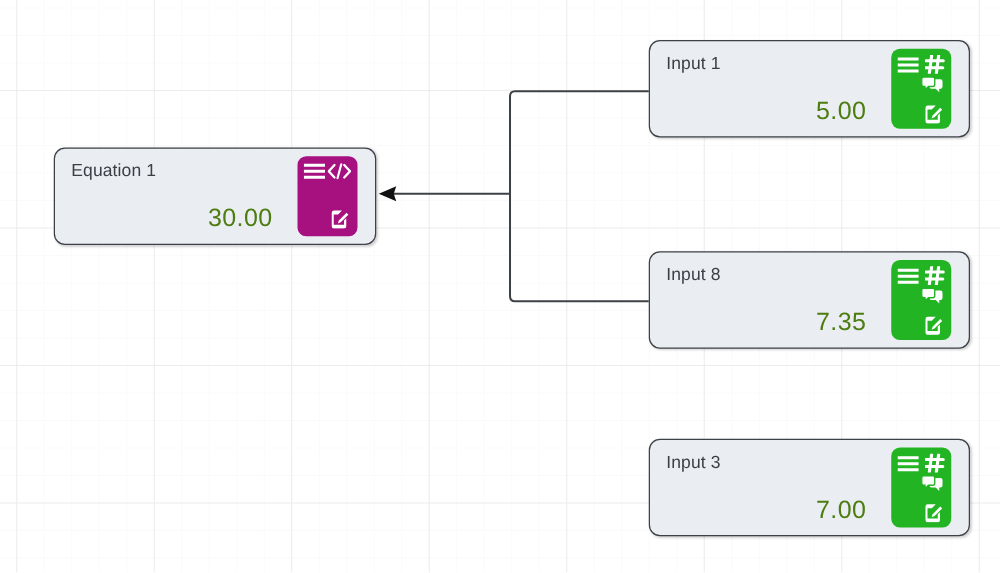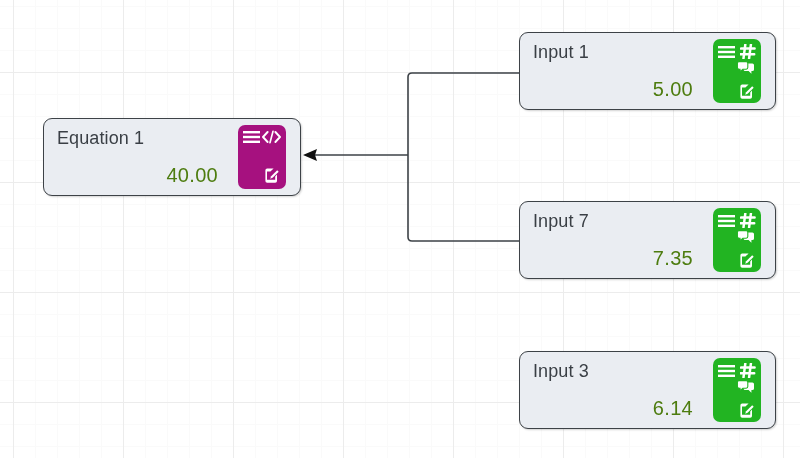--- a/index.html
+++ b/index.html
@@ -49,21 +49,21 @@
     background: #eaedf2;
     border: 1.6px solid #3d4247;
     border-radius: 9px;
     box-shadow: 1px 1px 2px rgba(0,0,0,0.18);
   }
 
   .node-title {
     position: absolute;
     left: 13px;
     top: 9px;
-    font-size: 18px;
+    font-size: 14px;
     color: #3a3f45;
     letter-spacing: 0.1px;
     white-space: nowrap;
   }
 
   .node-value {
     position: absolute;
     right: 82px;
     bottom: 8px;
     font-size: 20px;
@@ -129,21 +129,21 @@
 <div id="canvas">
 
   <svg id="wires" viewBox="0 0 800 458" width="800" height="458">
     <path d="M 519 73 L 412 73 Q 408 73 408 77 L 408 237 Q 408 241 412 241 L 519 241" fill="none" stroke="#3d4247" stroke-width="1.6"></path>
     <path d="M 408 155 L 310 155" fill="none" stroke="#3d4247" stroke-width="1.6"></path>
     <path d="M 303 155 L 317 149 L 315 155 L 317 161 Z" fill="#111111"></path>
   </svg>
 
   <div class="node" style="left:43px; top:118px; width:258px; height:78px;text-align:center;">
     <div class="node-title">Equation 1</div>
-    <div class="node-value">40.00</div>
+    <div class="node-value">30.00</div>
     <div class="tool-panel purple">
       <div class="tool-row-top">
         <span class="tool-icon">
           <svg width="17" height="14" viewBox="0 0 17 14">
             <rect x="0" y="1" width="17" height="2.4" fill="#fff"></rect>
             <rect x="0" y="5.8" width="17" height="2.4" fill="#fff"></rect>
             <rect x="0" y="10.6" width="17" height="2.4" fill="#fff"></rect>
           </svg>
         </span>
         <span class="tool-icon">
@@ -201,21 +201,21 @@
             <path d="M1.4 3.2 a1.8 1.8 0 0 1 1.8 -1.8 h6.4 l-3.2 3.2 h-3.4 v8.2 h8.2 v-3.4 l1.8 -1.8 v6.4
                      a1.8 1.8 0 0 1 -1.8 1.8 h-8 a1.8 1.8 0 0 1 -1.8 -1.8 z" fill="#fff"></path>
             <path d="M7.1 9.3 l-0.9 2.4 l2.4 -0.9 l6.1 -6.1 l-1.5 -1.5 z" fill="#fff"></path>
           </svg>
         </span>
       </div>
     </div>
   </div>
 
   <div class="node" style="left:519px; top:201px; width:257px; height:78px;">
-    <div class="node-title">Input 7</div>
+    <div class="node-title">Input 8</div>
     <div class="node-value">7.35</div>
     <div class="tool-panel green">
       <div class="tool-row-top">
         <span class="tool-icon">
           <svg width="17" height="14" viewBox="0 0 17 14">
             <rect x="0" y="1" width="17" height="2.4" fill="#fff"></rect>
             <rect x="0" y="5.8" width="17" height="2.4" fill="#fff"></rect>
             <rect x="0" y="10.6" width="17" height="2.4" fill="#fff"></rect>
           </svg>
         </span>
@@ -243,21 +243,21 @@
                      a1.8 1.8 0 0 1 -1.8 1.8 h-8 a1.8 1.8 0 0 1 -1.8 -1.8 z" fill="#fff"></path>
             <path d="M7.1 9.3 l-0.9 2.4 l2.4 -0.9 l6.1 -6.1 l-1.5 -1.5 z" fill="#fff"></path>
           </svg>
         </span>
       </div>
     </div>
   </div>
 
   <div class="node" style="left:519px; top:351px; width:257px; height:78px;padding-left:32px;">
     <div class="node-title">Input 3</div>
-    <div class="node-value">6.14</div>
+    <div class="node-value">7.00</div>
     <div class="tool-panel green">
       <div class="tool-row-top">
         <span class="tool-icon">
           <svg width="17" height="14" viewBox="0 0 17 14">
             <rect x="0" y="1" width="17" height="2.4" fill="#fff"></rect>
             <rect x="0" y="5.8" width="17" height="2.4" fill="#fff"></rect>
             <rect x="0" y="10.6" width="17" height="2.4" fill="#fff"></rect>
           </svg>
         </span>
         <span class="tool-icon">

